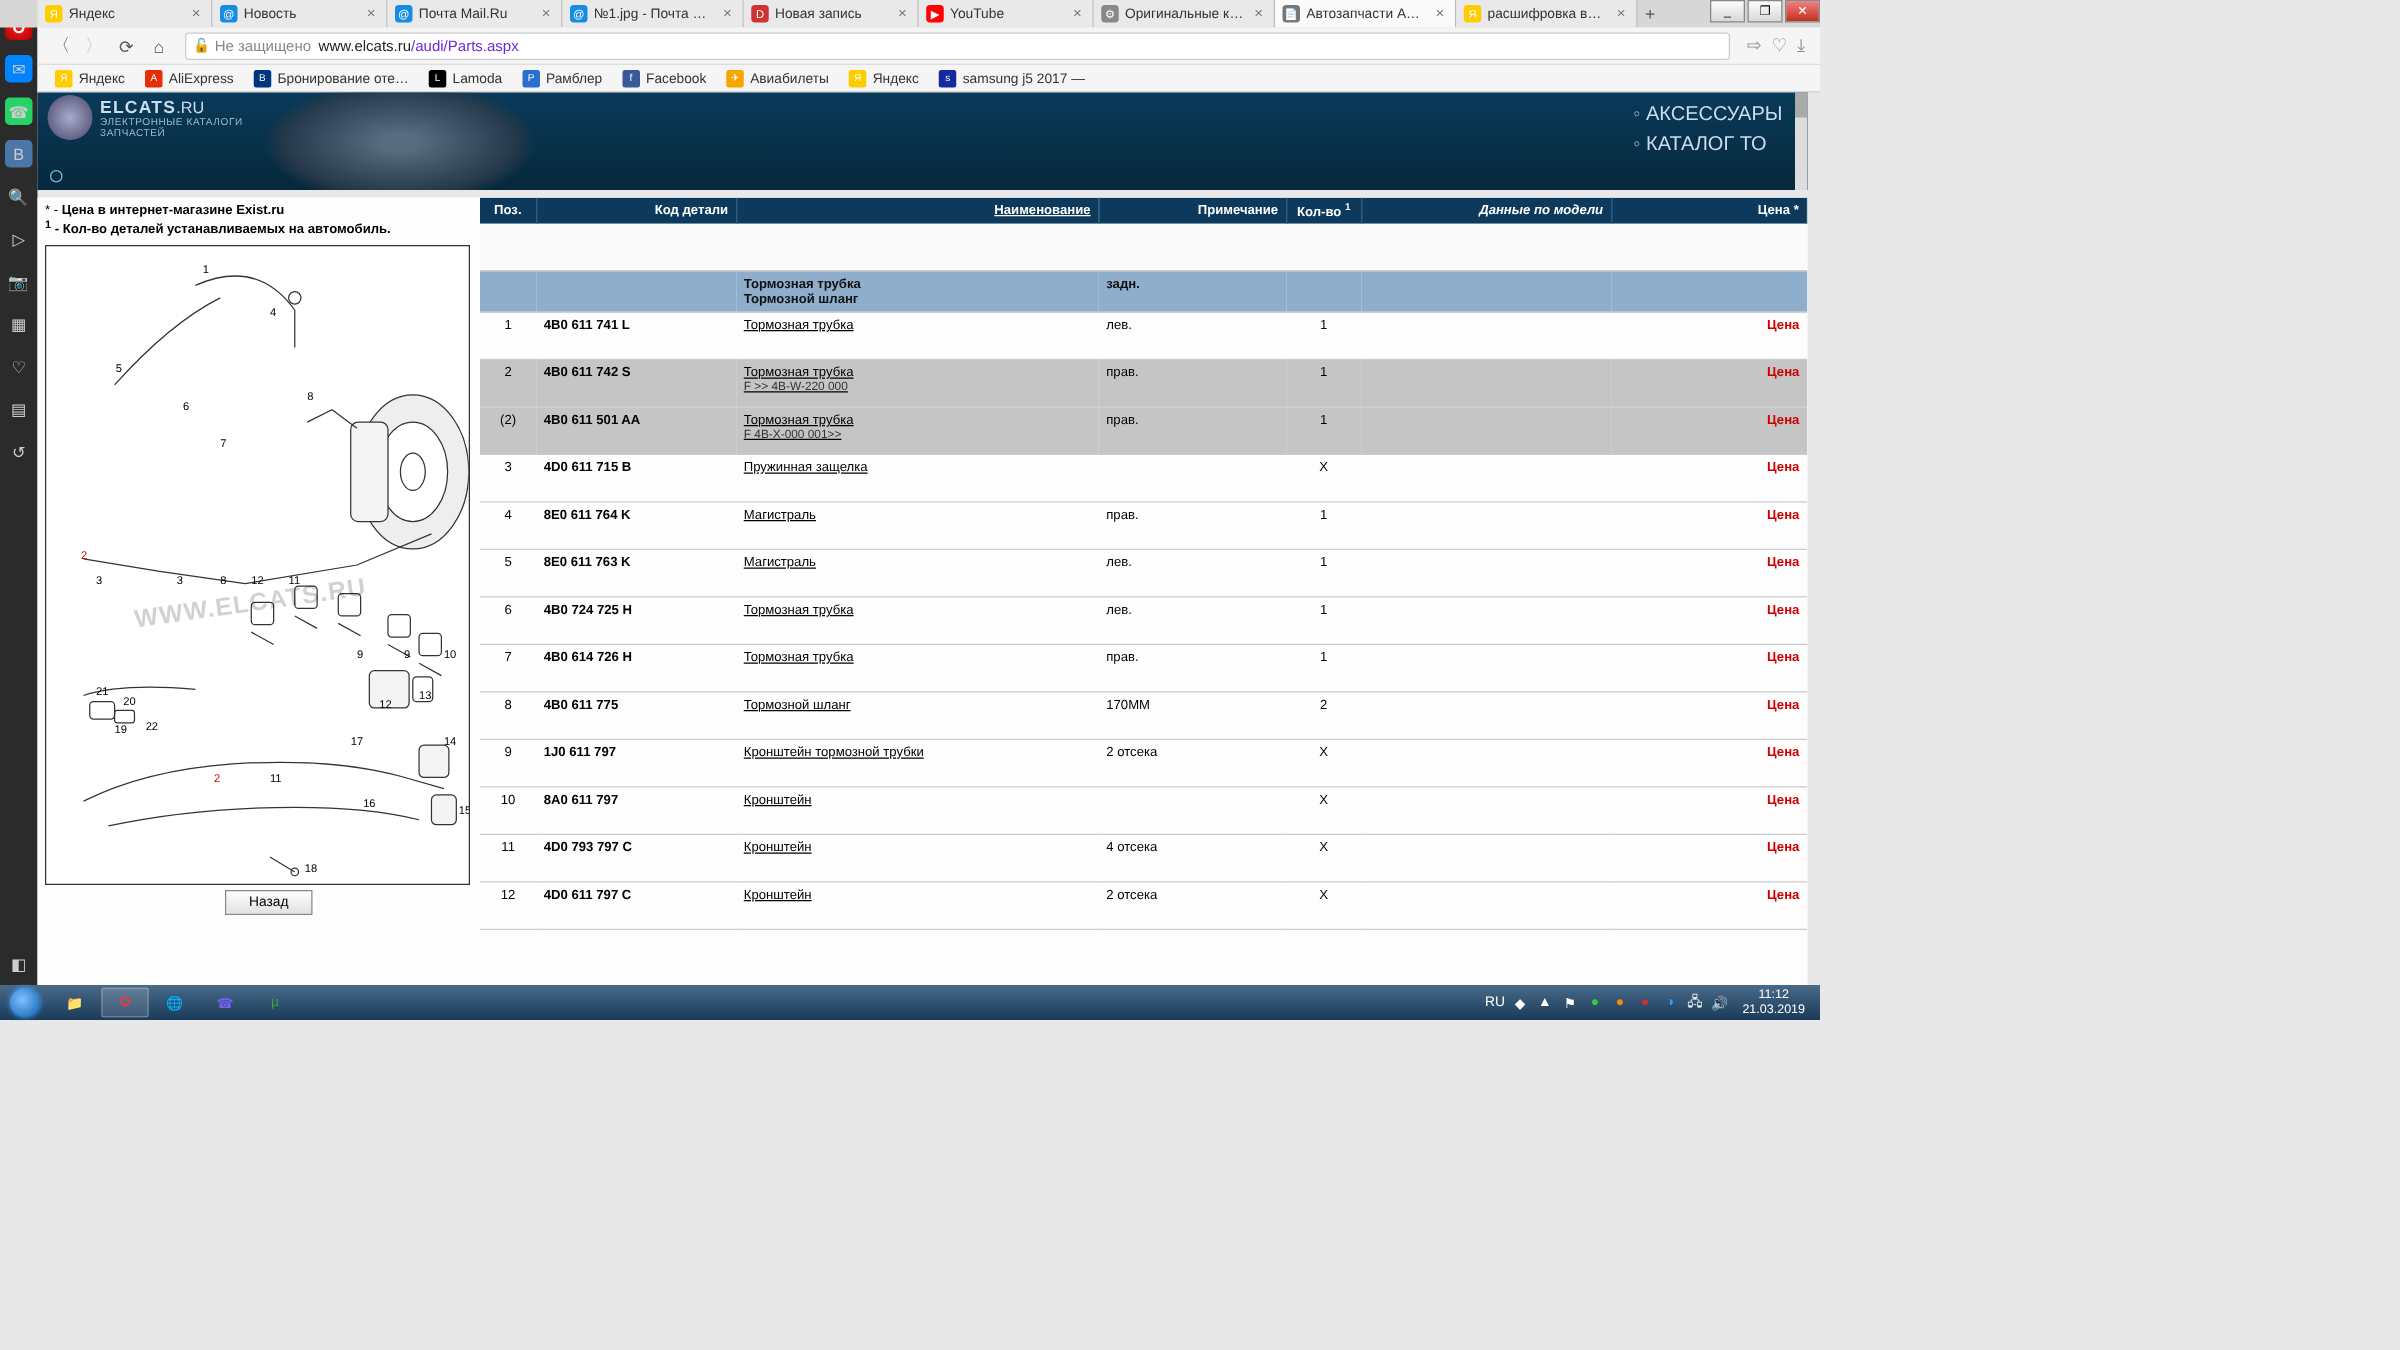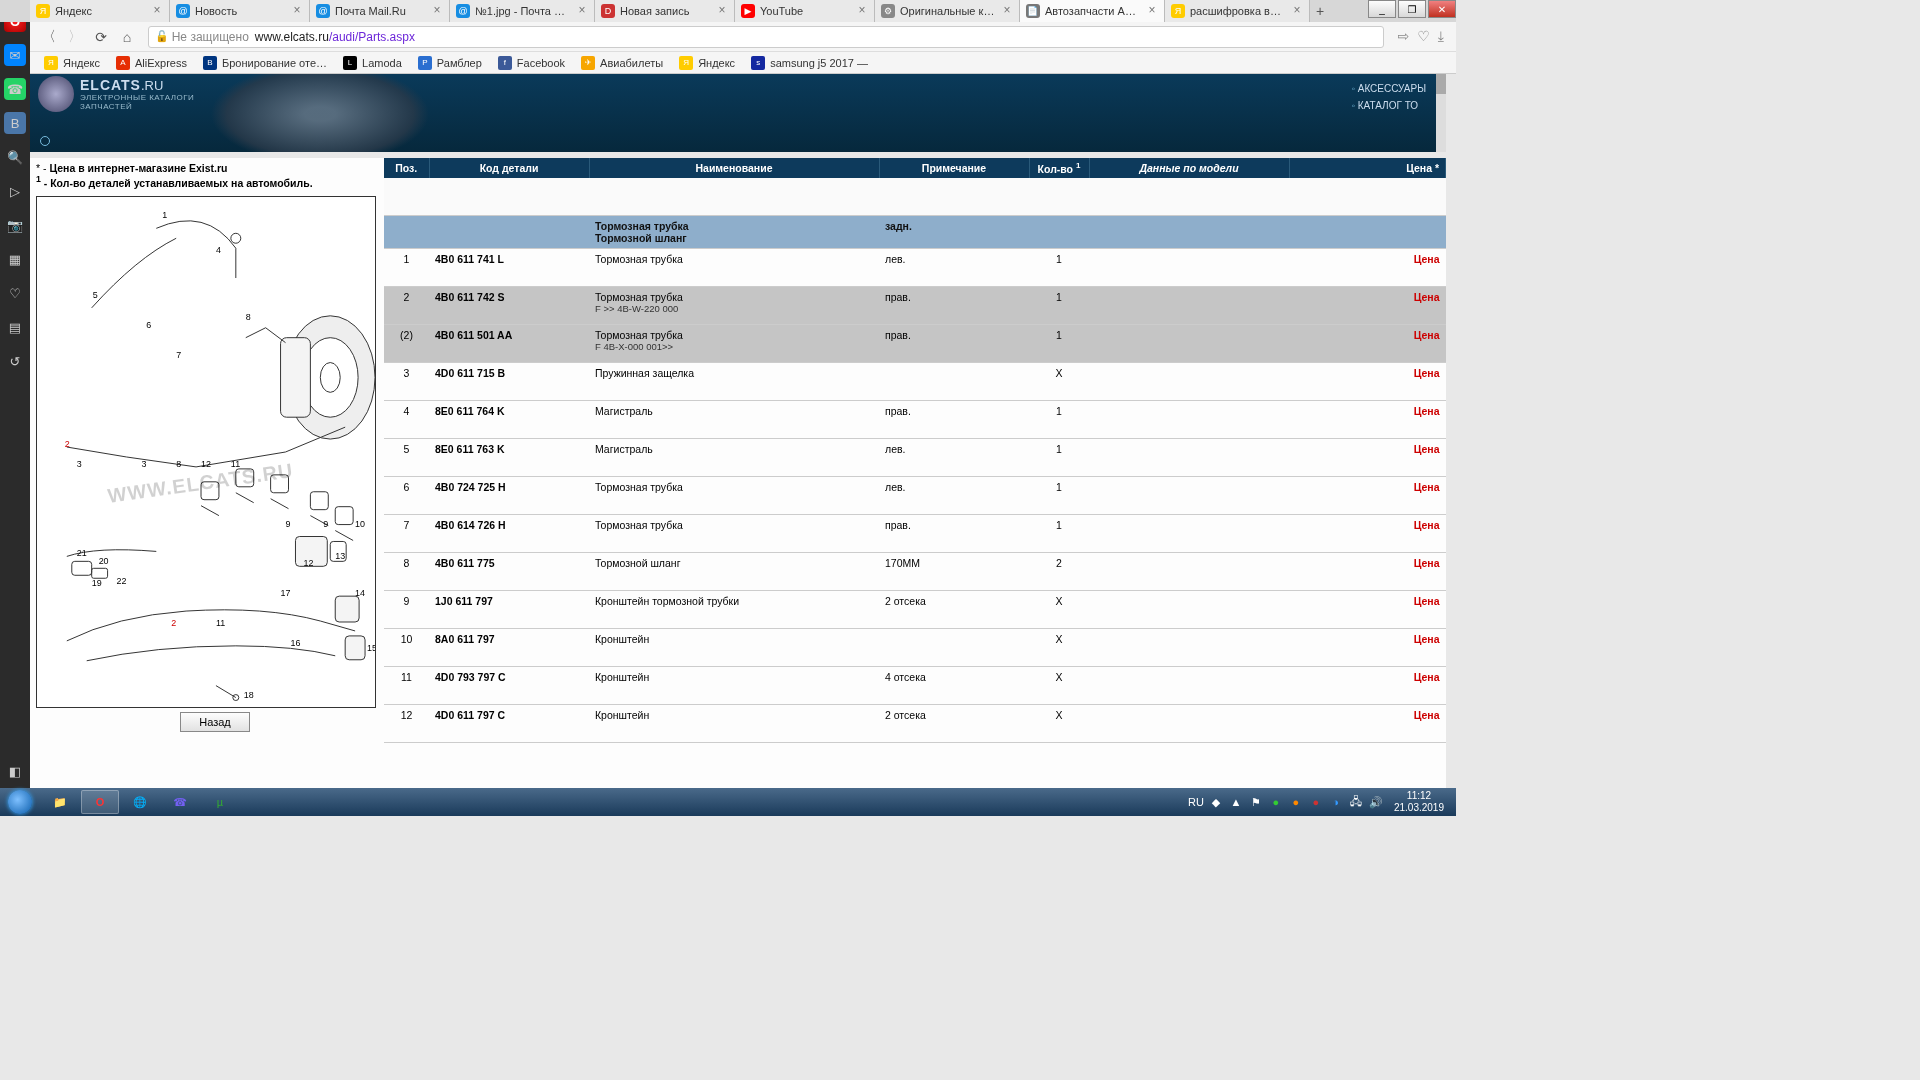--- a/index.html
+++ b/index.html
@@ -41,50 +41,50 @@
 .opera-side .oicon.fm { background:#0084ff; }
 
 
 .page-hdr { position:absolute; top:74px; left:30px; right:10px; height:78px; background:linear-gradient(#0a3a5a,#06283c); color:#cde; overflow:hidden; }
 .page-hdr .logo-area { position:absolute; left:8px; top:2px; display:flex; align-items:center; }
 .page-hdr .logoimg { width:36px;height:36px;border-radius:50%;background:radial-gradient(circle,#aac,#446);margin-right:6px; }
 .page-hdr .logotxt { font-size:13px; }
 .page-hdr .logotxt b { font-size:14px;letter-spacing:1px; }
 .page-hdr .sub { font-size:8px; text-transform:uppercase; letter-spacing:.5px; color:#9bc; }
 .page-hdr .engine { position:absolute; left:180px; top:-10px; width:220px;height:100px;background:radial-gradient(ellipse at center,#6a7a8a 10%,#2a3a4a 60%,transparent 70%);border-radius:50%;opacity:.8; }
-.page-hdr .nav-links { position:absolute; right:20px; top:6px; font-size:10px; text-transform:uppercase; }
+.page-hdr .nav-links { position:absolute; right:20px; top:6px; font-size:16px; text-transform:uppercase; }
 .page-hdr .nav-links div { padding:3px 0; }
 .page-hdr .nav-links div::before { content:"◦ "; color:#7bd; }
 .page-hdr .dot { position:absolute; left:10px; bottom:6px; width:10px;height:10px;border:1px solid #7bd;border-radius:50%; }
 .page-hdr-scroll { position:absolute; right:0; top:0; width:10px; height:78px; background:#ddd; }
 .page-hdr-scroll::before { content:""; position:absolute; top:0;left:0;right:0;height:20px;background:#aaa; }
 
 
 .content { position:absolute; top:158px; left:30px; right:10px; bottom:28px; background:#fdfdfd; overflow:hidden; }
 .notes { font-size:10.5px; padding:4px 6px; }
 .notes b { font-weight:bold; }
 
 .diagram-box { position:absolute; left:6px; top:38px; width:340px; height:512px; border:1px solid #333; background:#fff; }
 .diagram-box svg { width:100%; height:100%; }
 .back-btn { position:absolute; left:150px; top:554px; width:70px;height:20px;border:1px solid #888;background:linear-gradient(#fdfdfd,#e2e2e2);font-size:11px;text-align:center;line-height:18px; }
 
 
 .parts-table { position:absolute; left:354px; top:0; right:0; bottom:0; overflow:auto; }
 table { width:100%; border-collapse:collapse; font-size:10.5px; }
-thead th { background:#0d3a5c; color:#fff; font-weight:bold; padding:3px 6px; text-align:center; border-right:1px solid #2a5a7a; white-space:nowrap; }
+thead th { background:#0d3a5c; color:#fff; font-weight:bold; padding:3px 6px; text-align:right; border-right:1px solid #2a5a7a; white-space:nowrap; }
 thead th sup { font-size:8px; }
 tbody tr { border-bottom:1px solid #ccc; }
 tbody td { padding:4px 6px; vertical-align:top; height:38px; }
 tbody tr.spacer td { height:38px; background:#fafafa; }
 tbody tr.section td { background:#8eaecb; font-weight:bold; color:#111; height:28px; }
 tbody tr.hl td { background:#c5c5c5; }
 .price { color:#c00; font-weight:bold; text-align:right; }
 .col-pos { text-align:center; width:45px; }
 .col-code { font-weight:bold; width:160px; }
-.col-name { width:290px; }
+.col-name { width:290px;text-decoration:underline; }
 .col-note { width:150px; }
 .col-qty { text-align:center; width:60px; }
 .col-model { width:200px;font-style:italic; }
 .subline { font-weight:normal; font-size:9.5px; color:#333; }
 
 
 .taskbar { position:absolute; left:0; right:0; bottom:0; height:28px; background:linear-gradient(#4a6a8a,#1a3a5a); display:flex; align-items:center; }
 .taskbar .start { width:40px;height:28px;display:flex;align-items:center;justify-content:center; }
 .taskbar .start-orb { width:24px;height:24px;border-radius:50%;background:radial-gradient(circle at 40% 40%,#7ec0ff,#0a5caa);box-shadow:0 0 4px #3af; }
 .taskbar .titem { width:38px;height:24px;margin:0 1px;display:flex;align-items:center;justify-content:center;border-radius:2px; }

